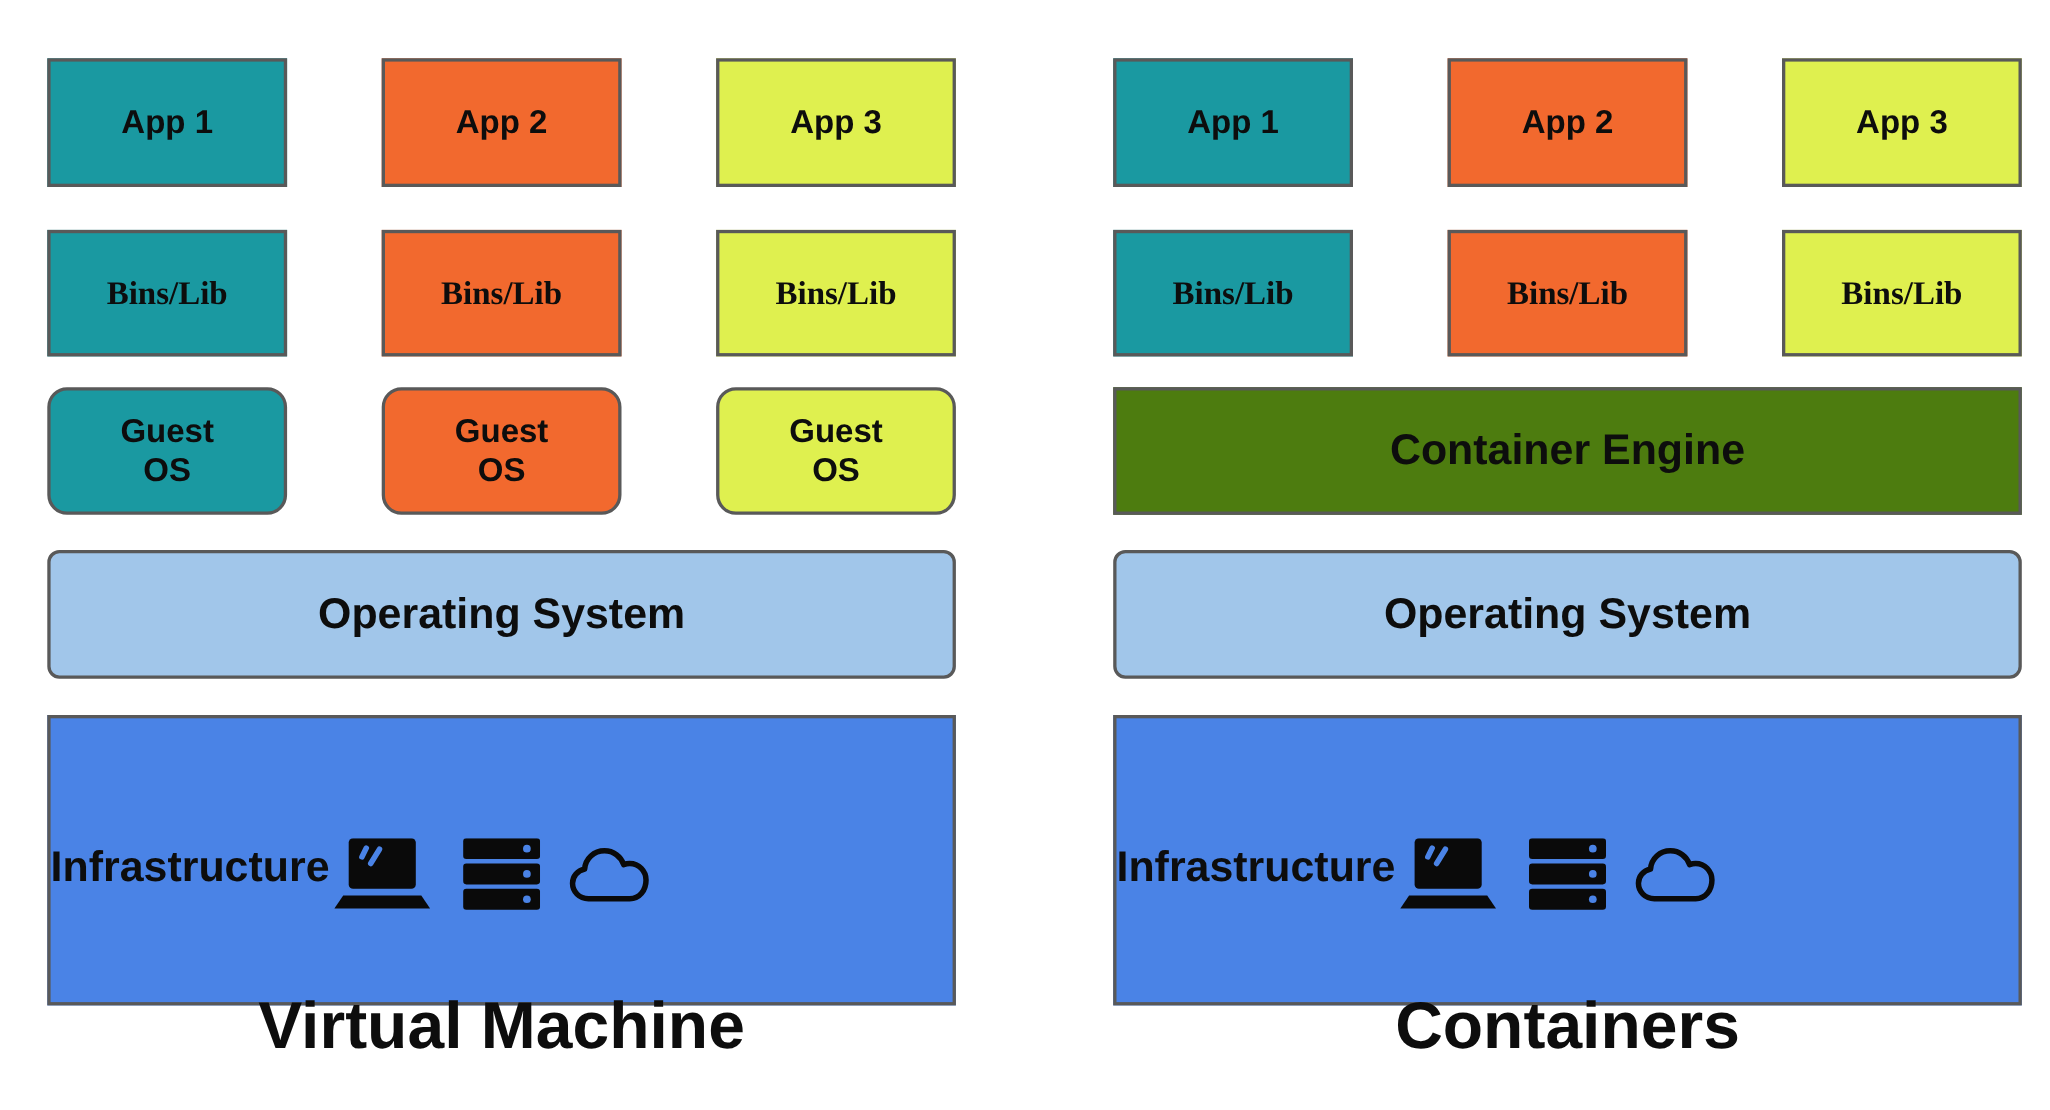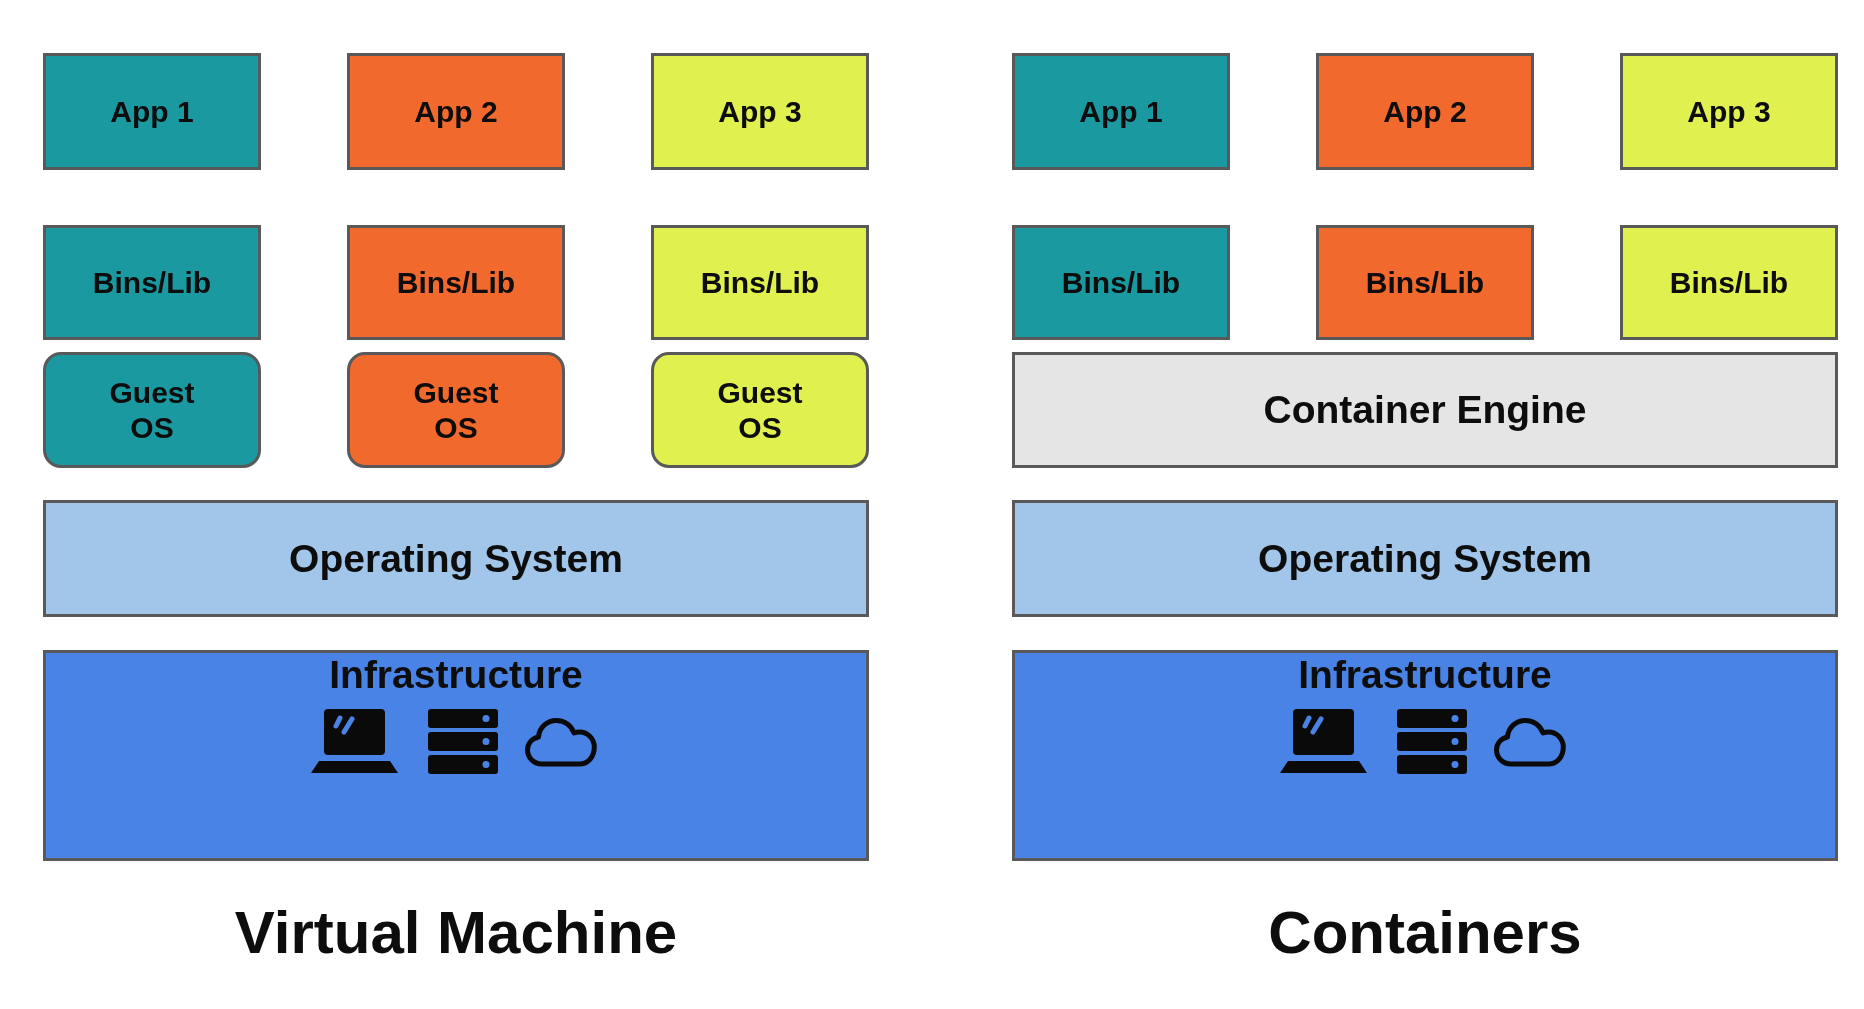--- a/index.html
+++ b/index.html
@@ -25,21 +25,21 @@
 
   .row {
     position: absolute;
     left: 0;
     width: 826px;
     display: flex;
     justify-content: space-between;
     gap: 12px;
   }
   .row-apps  { top: 0px;   height: 117px; }
-  .row-bins  { top: 172px; height: 115px; }
+  .row-bins  { top: 156px; height: 115px; font-family: Liberation Serif, serif; }
   .row-guest { top: 299px; height: 116px; }
 
   .box, .bar {
     box-sizing: border-box;
     border: 3px solid #595959;
     display: flex;
     align-items: center;
     justify-content: center;
     color: #0d0d0d;
     font-weight: 700;
@@ -53,27 +53,28 @@
   }
   .box.small-line { line-height: 1.18; border-radius: 18px; }
 
   .bar {
     position: absolute;
     left: 0;
     width: 826px;
     font-size: 39px;
   }
   .bar-engine { top: 299px; height: 116px; }
-  .bar-os     { top: 447px; height: 117px; }
+  .bar-os     { top: 447px; height: 117px; border-radius: 11px; }
 
   .bar-infra {
     top: 597px;
-    height: 211px;
-    flex-direction: column;
+    height: 264px;
+    flex-direction: row;
     justify-content: flex-start;
+    padding-top: 14px;
   }
   .infra-title {
     font-size: 39px;
     font-weight: 700;
     color: #0d0d0d;
   }
   .infra-icons {
     margin-top: 12px;
     display: flex;
     align-items: flex-end;
@@ -156,21 +157,21 @@
       <div class="box" style="background-color: rgb(242, 105, 46);">App 2</div>
       <div class="box" style="background-color: rgb(223, 240, 79);">App 3</div>
     </div>
 
     <div class="row row-bins">
       <div class="box" style="background-color: rgb(26, 153, 161);">Bins/Lib</div>
       <div class="box" style="background-color: rgb(242, 105, 46);">Bins/Lib</div>
       <div class="box" style="background-color: rgb(223, 240, 79);">Bins/Lib</div>
     </div>
 
-    <div class="bar bar-engine" style="background-color: #e5e5e5;">Container Engine</div>
+    <div class="bar bar-engine" style="background-color: #4d7c0f;">Container Engine</div>
 
     <div class="bar bar-os" style="background-color: rgb(161, 198, 234);">Operating System</div>
 
     <div class="bar bar-infra" style="background-color: rgb(74, 131, 230);">
       <div class="infra-title">Infrastructure</div>
       <div class="infra-icons">
         <svg class="icon" width="95" height="66" viewBox="0 0 95 66">
           <rect x="17" y="0" width="61" height="46" rx="4" fill="#0a0a0a"></rect>
           <path d="M33 9 L29 17" stroke="#4a83e6" stroke-width="5" stroke-linecap="round" fill="none"></path>
           <path d="M45 10 L37 23" stroke="#4a83e6" stroke-width="5" stroke-linecap="round" fill="none"></path>

